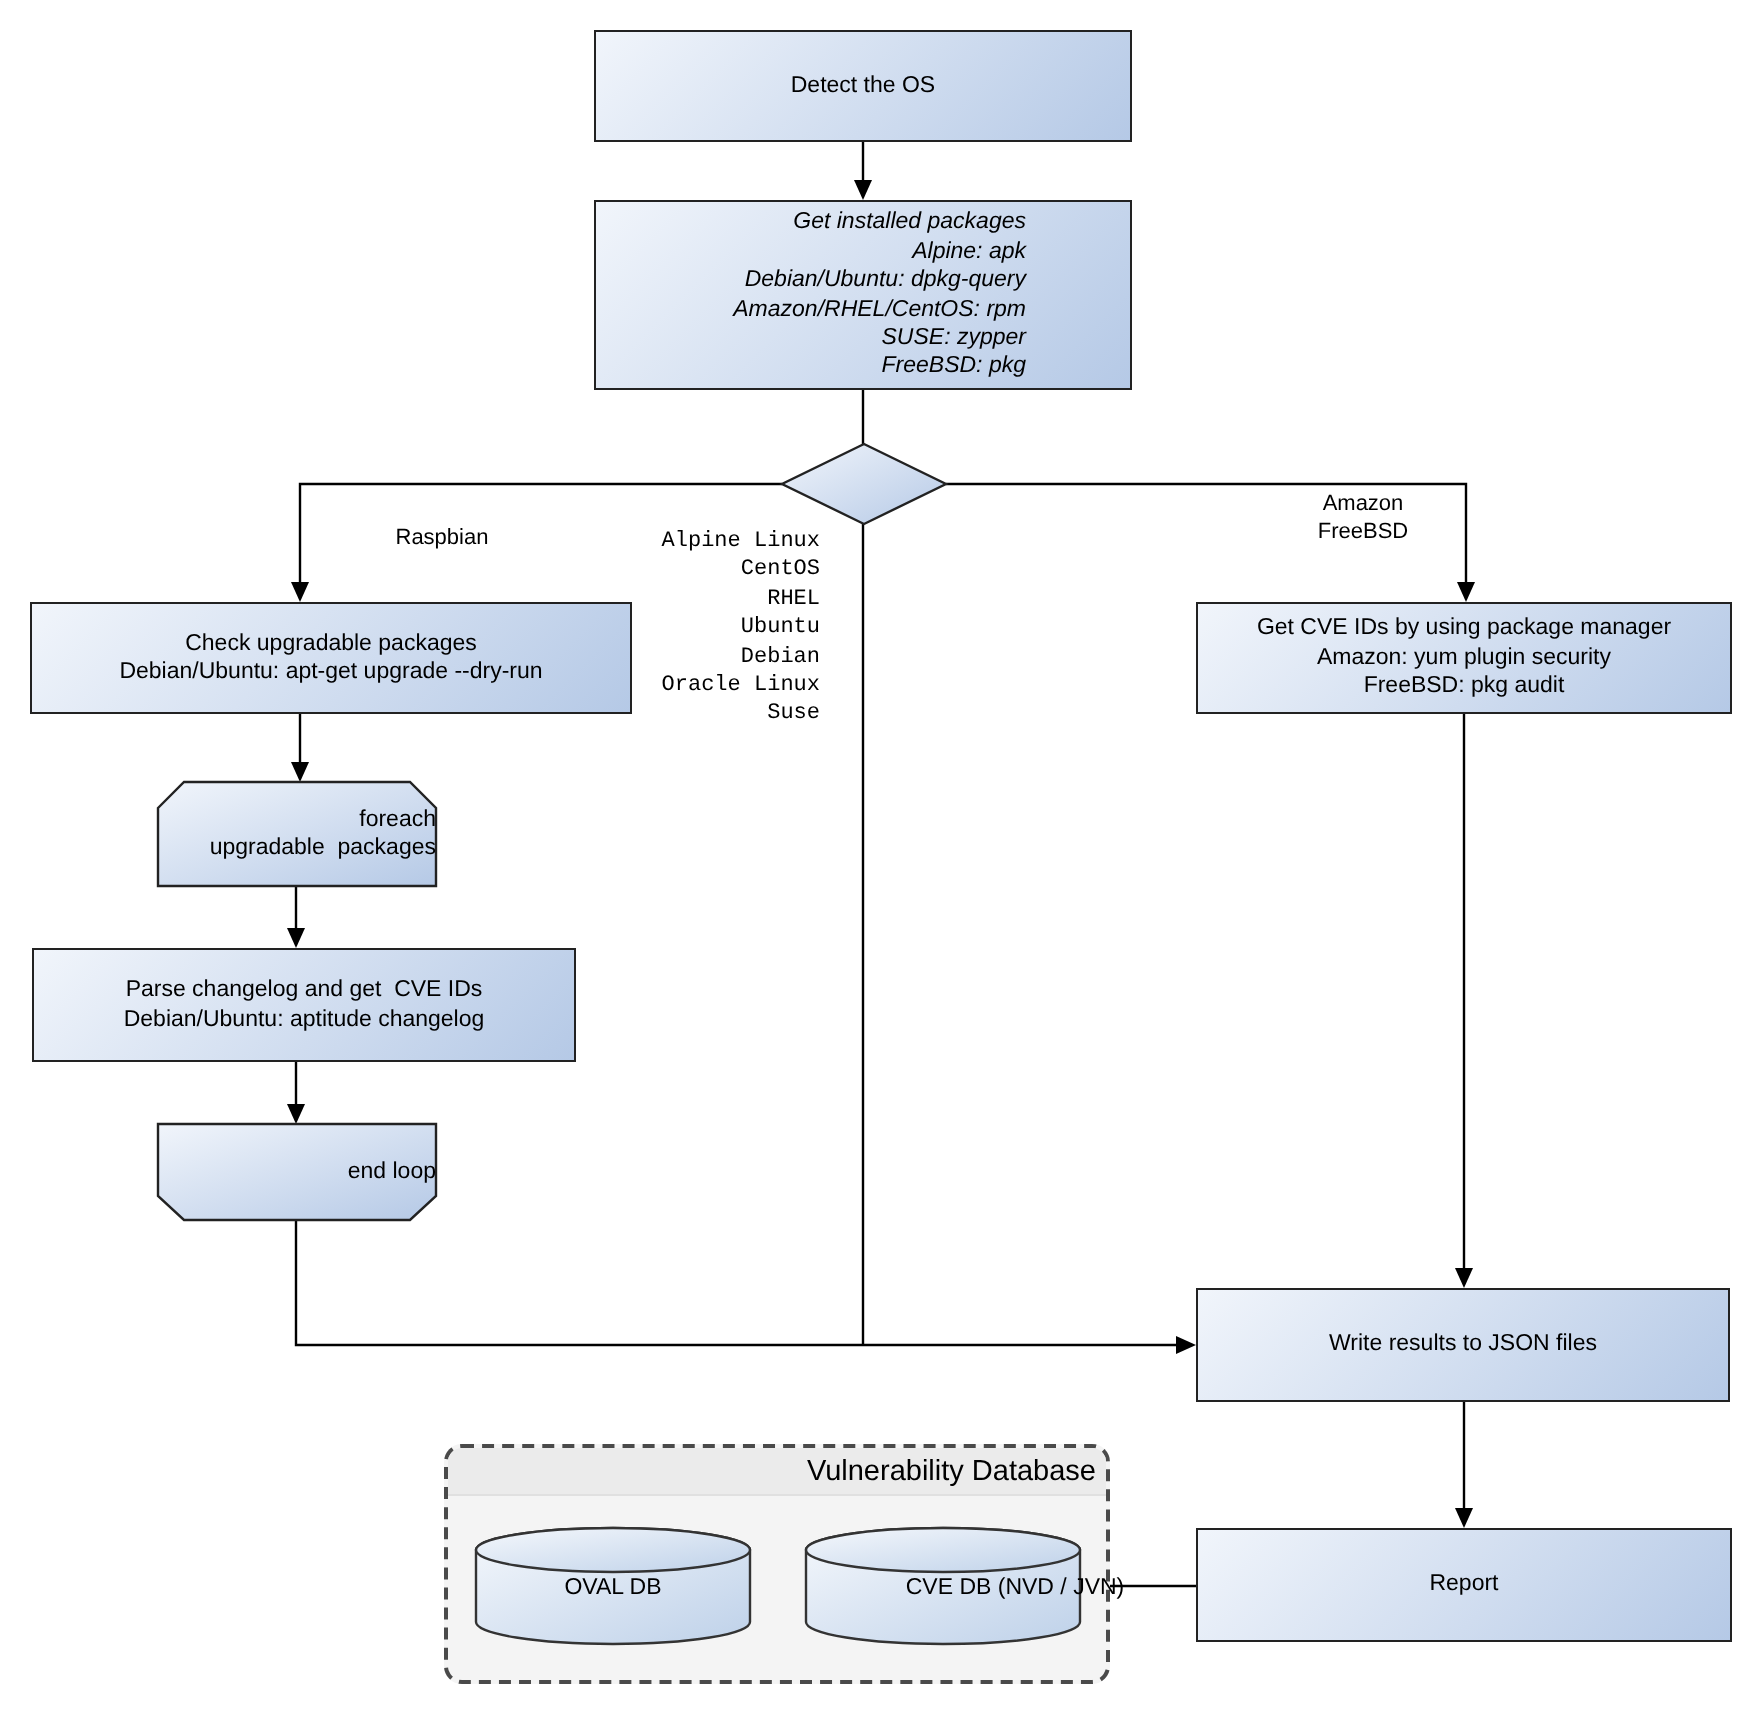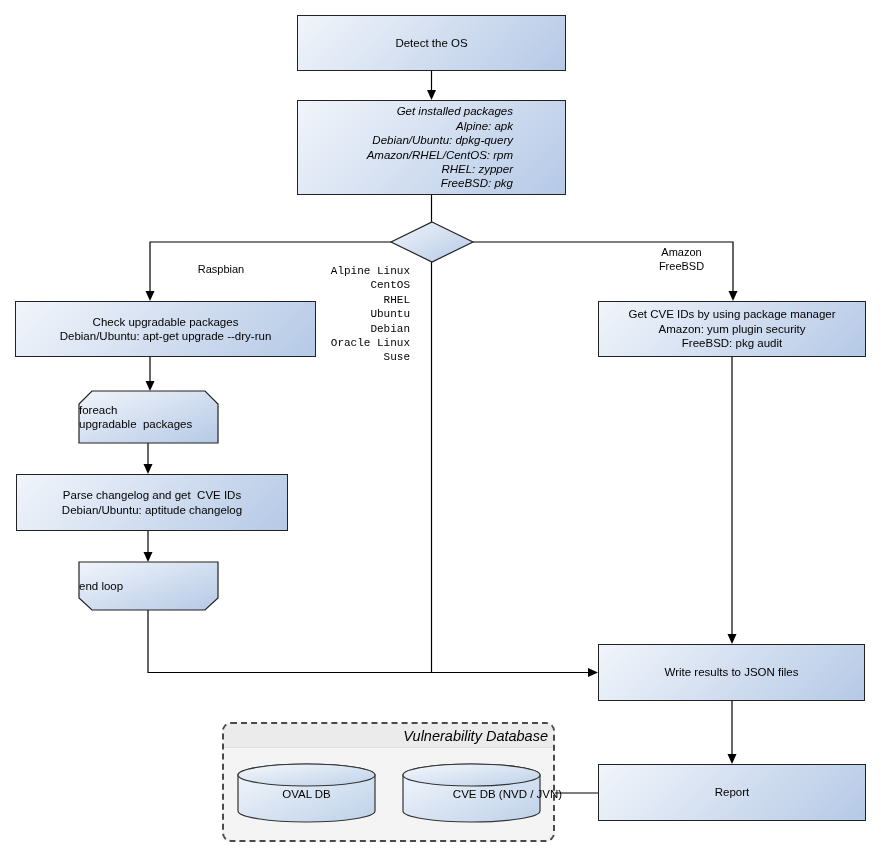--- a/index.html
+++ b/index.html
@@ -6,31 +6,31 @@
   .stage{position:relative;width:881px;height:857px;overflow:hidden;
          font-family:"Liberation Sans",sans-serif;color:#000;background:#fff;}
   svg.layer{position:absolute;left:0;top:0;}
   .node{position:absolute;box-sizing:border-box;
         display:flex;flex-direction:column;justify-content:center;align-items:center;
         background:linear-gradient(135deg,var(--node-grad-start,#f1f5fb) 0%,var(--node-grad-end,#b5c9e6) 100%);
         border:1px solid var(--node-border,#222);
         font-size:11.5px;line-height:14.4px;text-align:center;}
   .node .nl{white-space:pre;}
   .node.align-right{align-items:flex-end;padding-right:52px;text-align:right;}
-  .shape-label{position:absolute;display:flex;flex-direction:column;justify-content:center;align-items:flex-start;
+  .shape-label{position:absolute;display:flex;flex-direction:column;justify-content:center;align-items:flex-end;
         font-size:11.5px;line-height:14.4px;text-align:center;}
   .shape-label .nl{white-space:pre;}
   .edge-label{position:absolute;font-size:11px;line-height:14.4px;}
   .edge-label .nl{white-space:pre;}
   .frame{position:absolute;left:222px;top:722px;width:333px;height:120px;box-sizing:border-box;
         background:var(--frame-bg,#f4f4f4);border:2px dashed #4a4a4a;border-radius:9px;}
   .frame-titlebar{height:23px;background:var(--frame-titlebar-bg,#ebebeb);
         border-radius:7px 7px 0 0;border-bottom:1px solid #e0e0e0;
         display:flex;justify-content:flex-end;align-items:center;
-        padding-right:5px;font-size:14.5px;font-style:italic;}
+        padding-right:5px;font-size:14.5px;}
   .cyl-label{position:absolute;display:flex;justify-content:center;align-items:center;
         font-size:11.5px;white-space:pre;}
 </style>
 </head>
 <body>
 
 <div class="stage">
 
   <div class="frame">
     <div class="frame-titlebar">
@@ -102,21 +102,21 @@
 
   <div class="node" style="left:297px;top:15px;width:269px;height:56px;">
     <div class="nl">Detect the OS</div>
   </div>
 
   <div class="node align-right" style="left:297px;top:100px;width:269px;height:95px;font-style:italic;">
     <div class="nl">Get installed packages</div>
     <div class="nl">Alpine: apk</div>
     <div class="nl">Debian/Ubuntu: dpkg-query</div>
     <div class="nl">Amazon/RHEL/CentOS: rpm</div>
-    <div class="nl">RHEL: zypper</div>
+    <div class="nl">SUSE: zypper</div>
     <div class="nl">FreeBSD: pkg</div>
   </div>
 
   <div class="node" style="left:15px;top:301px;width:301px;height:56px;">
     <div class="nl">Check upgradable packages</div>
     <div class="nl">Debian/Ubuntu: apt-get upgrade --dry-run</div>
   </div>
 
   <div class="shape-label" style="left:79px;top:391px;width:139px;height:52px;">
     <div class="nl">foreach</div>

